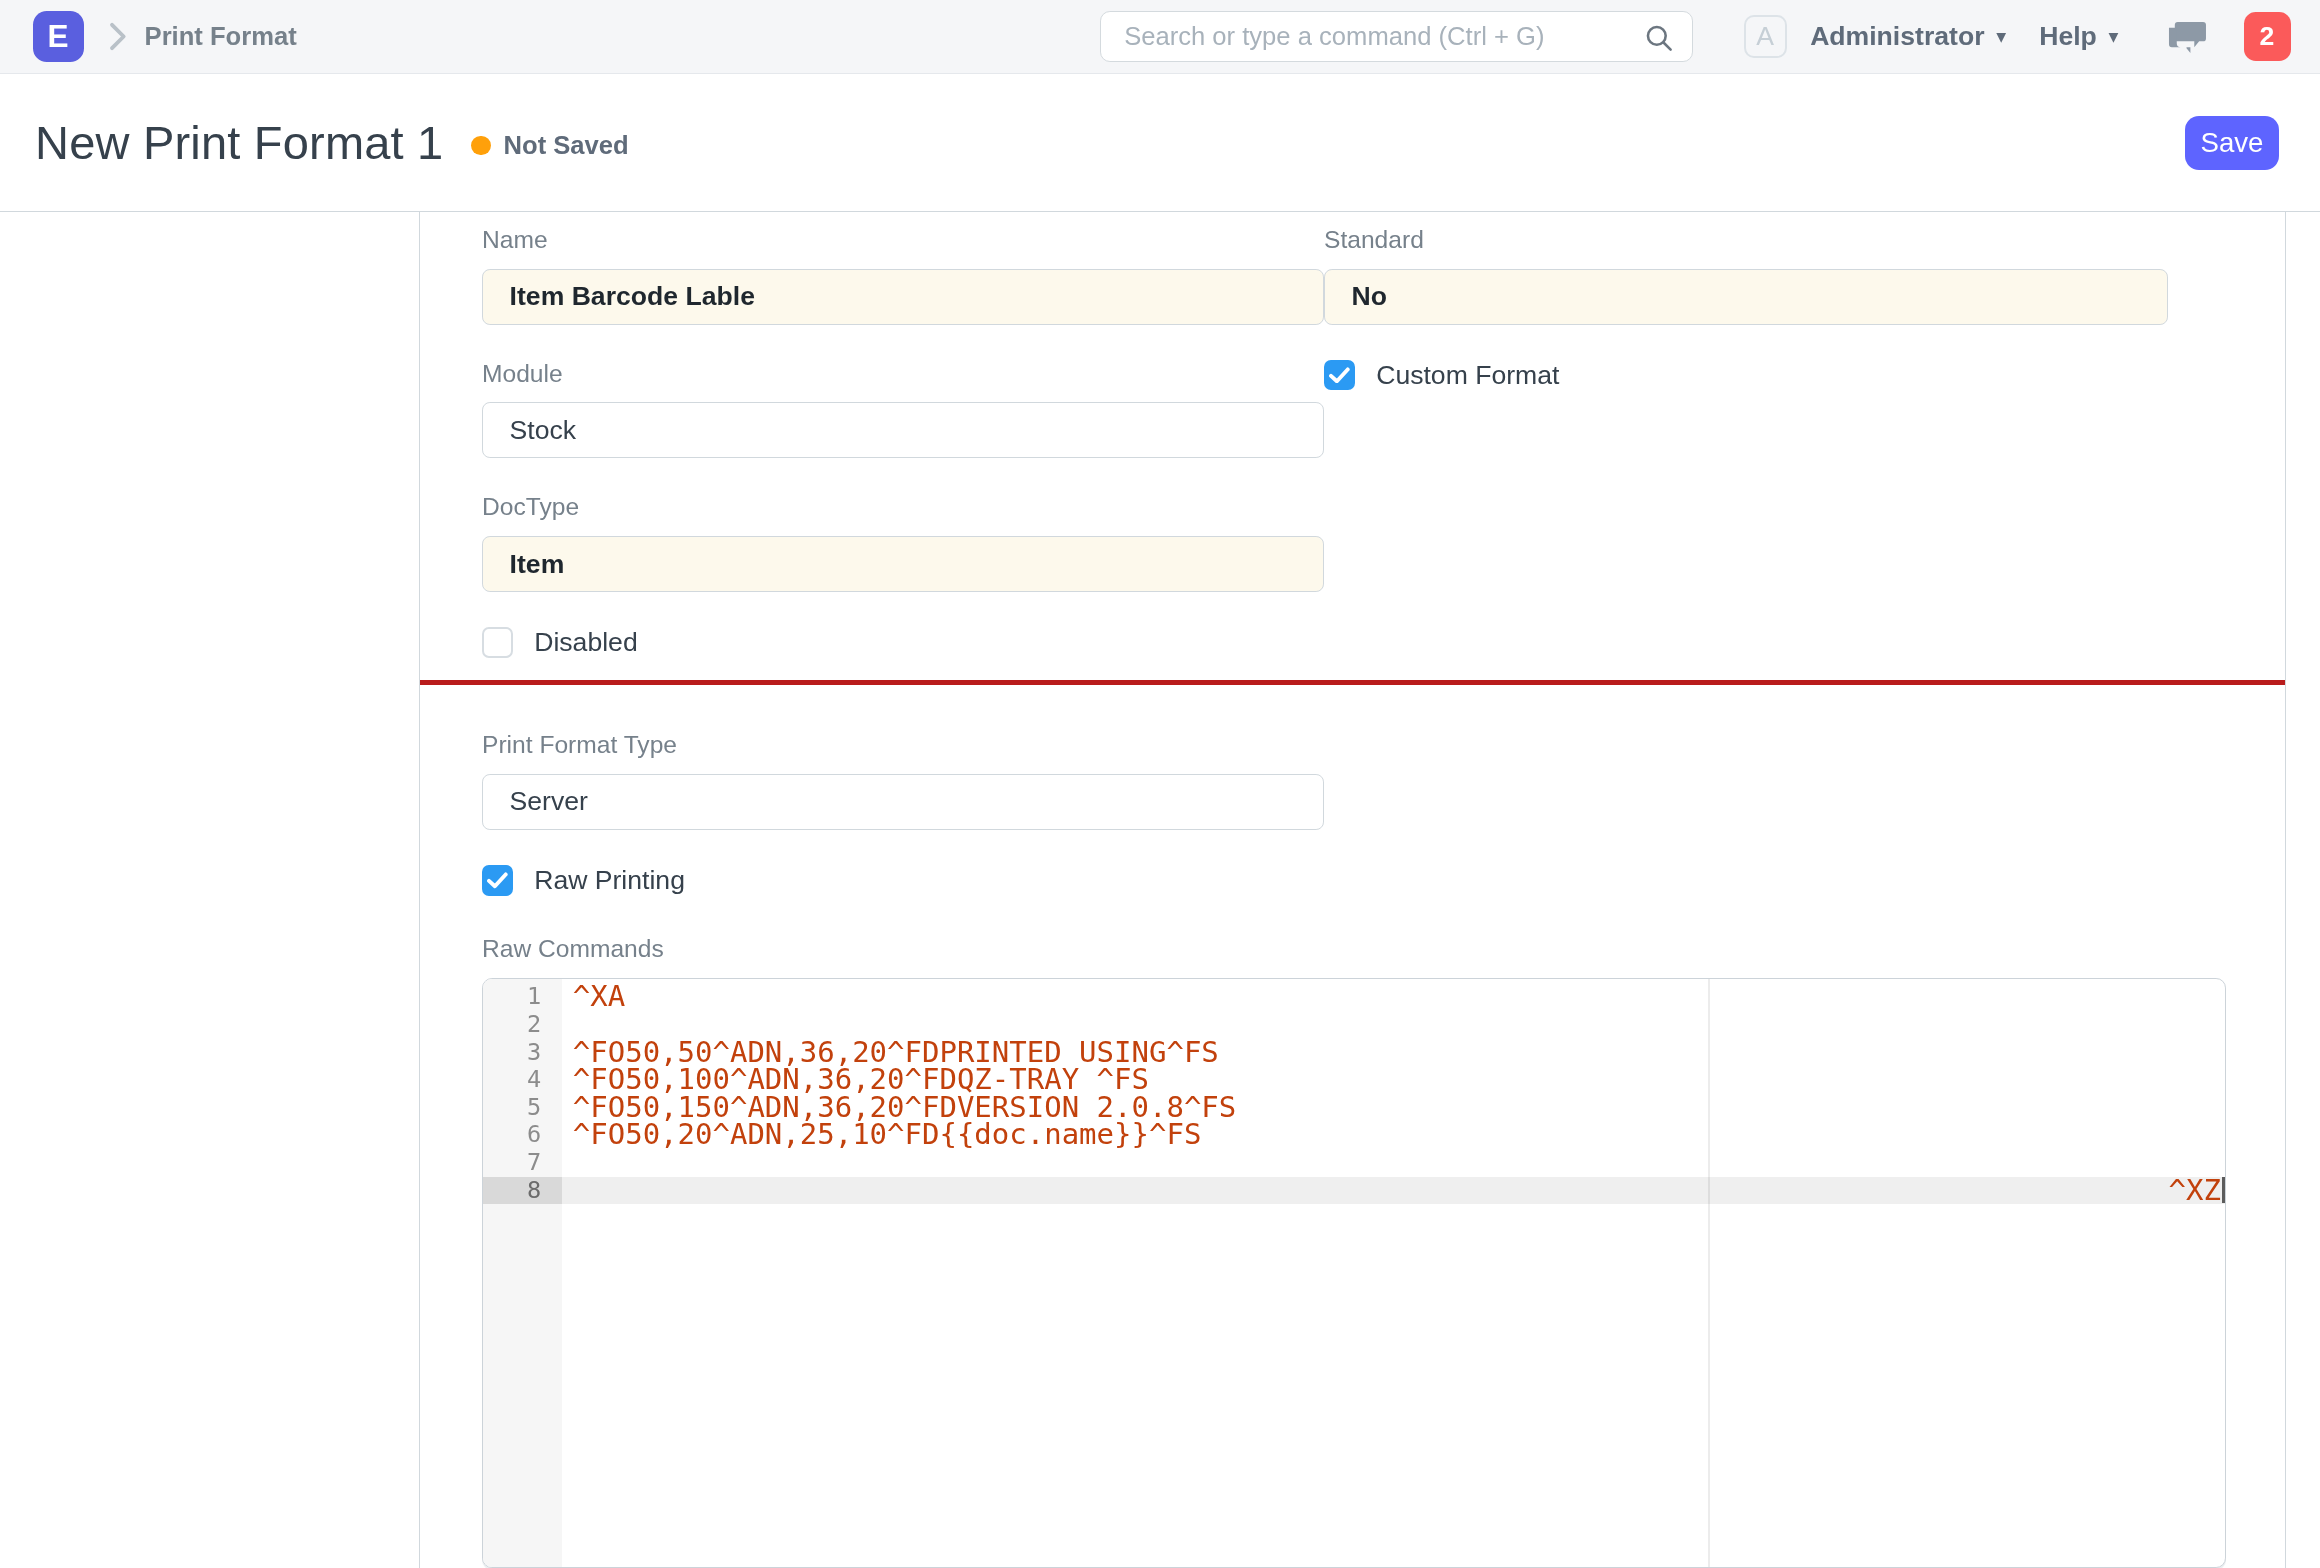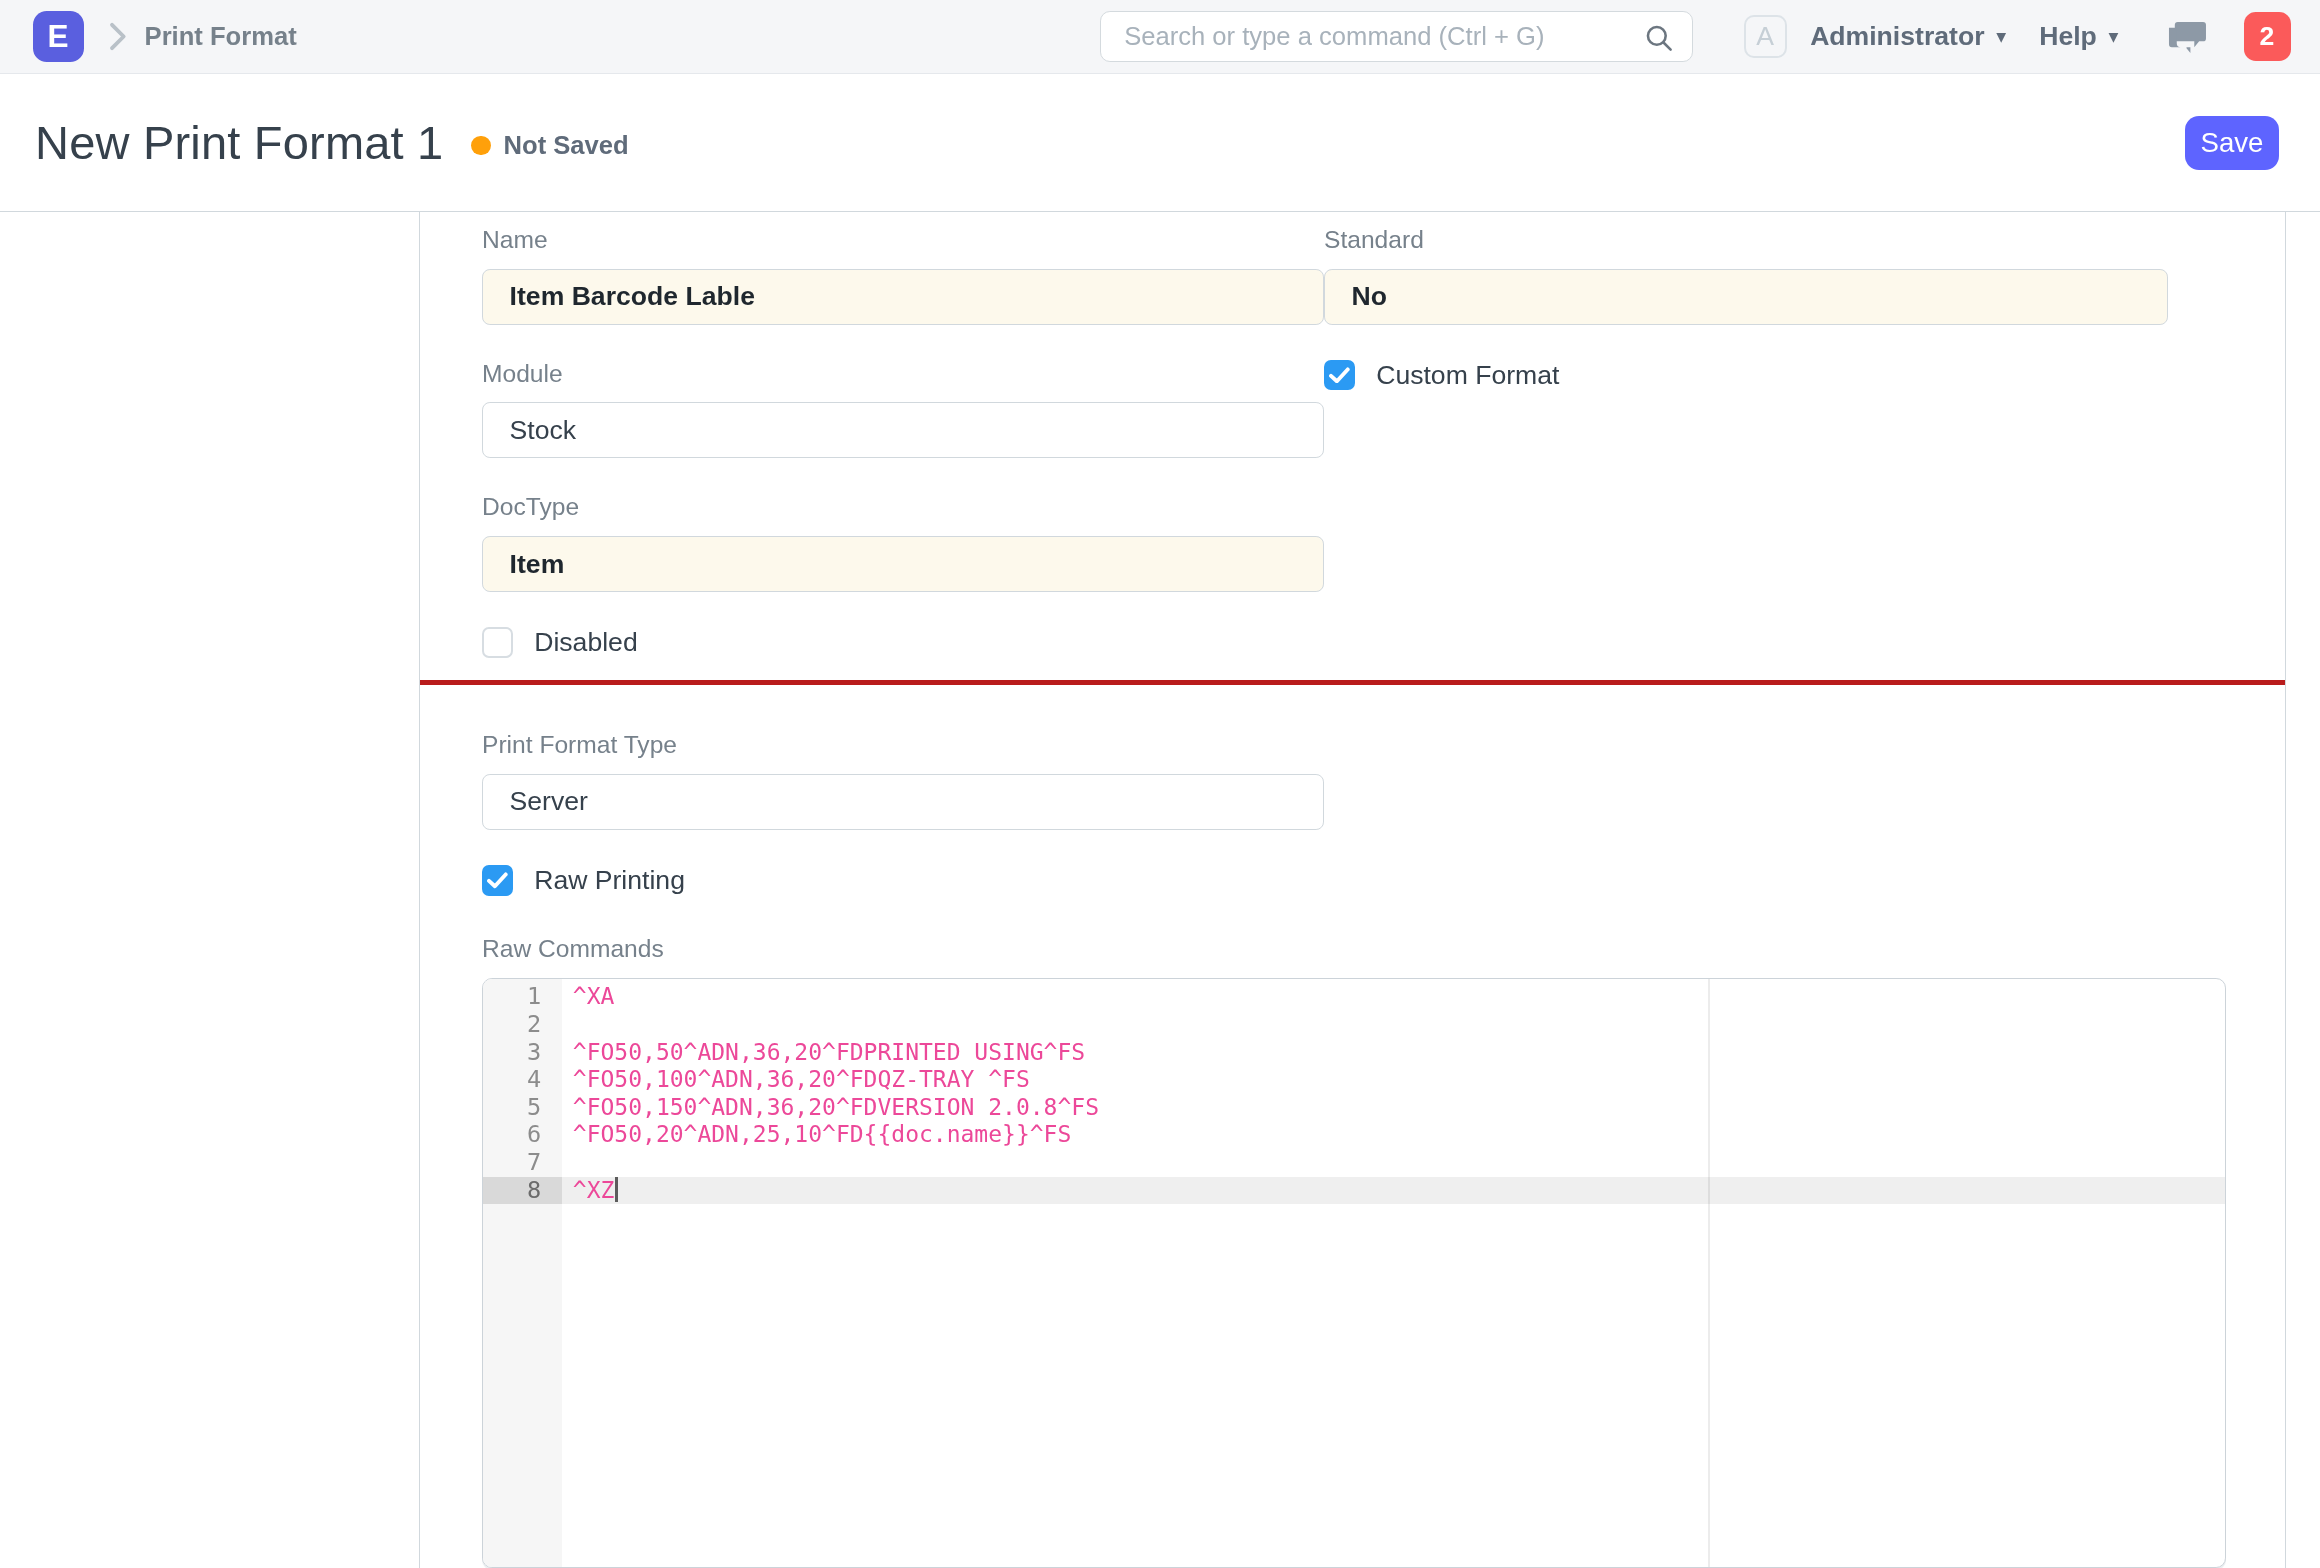--- a/index.html
+++ b/index.html
@@ -115,24 +115,24 @@
   .code-lines { position:relative; padding-top:4.9px; }
   .crow { display:flex; height:27.6px; line-height:27.6px; position:relative; }
   .crow .g {
     width:79px; flex:0 0 79px; text-align:right; padding-right:20.7px;
     font-family:"DejaVu Sans Mono","Liberation Mono",monospace;
     font-size:23.6px; color:#8c8c8c;
   }
   .crow .c {
     flex:1; padding-left:10.8px; white-space:pre;
     font-family:"DejaVu Sans Mono","Liberation Mono",monospace;
-    font-size:23px; color:#ec4899;
+    font-size:29px; color:#c2410c;
   }
   .crow.active .g { background:#d9d9d9; color:#6b6b6b; }
-  .crow.active .c { background:rgba(0,0,0,0.062); }
+  .crow.active .c { background:rgba(0,0,0,0.062);text-align:right; }
   .cursor {
     display:inline-block; width:3px; height:25.6px; background:#5c5c5c;
     vertical-align:middle; margin-left:1px; margin-top:-3px;
   }
   svg { display:block; }
 </style>
 </head>
 <body>
 
 <nav class="navbar">

